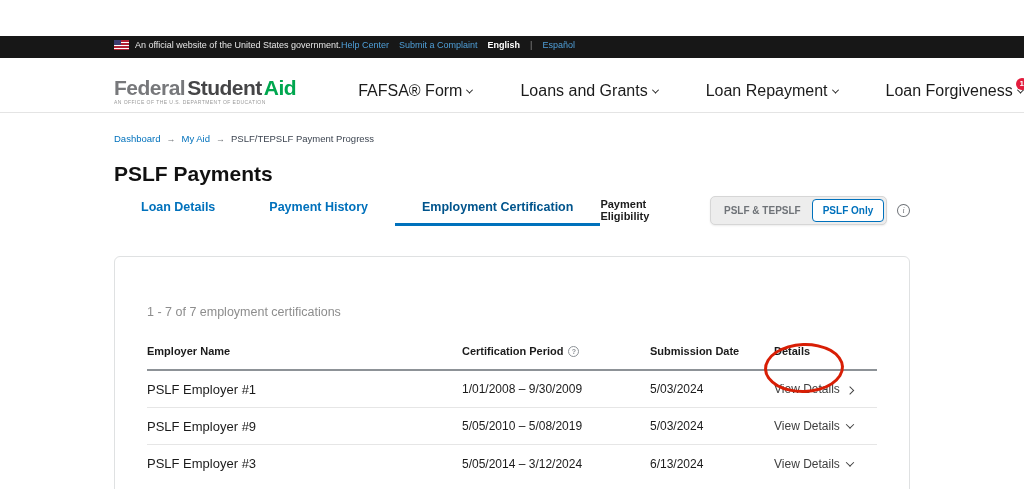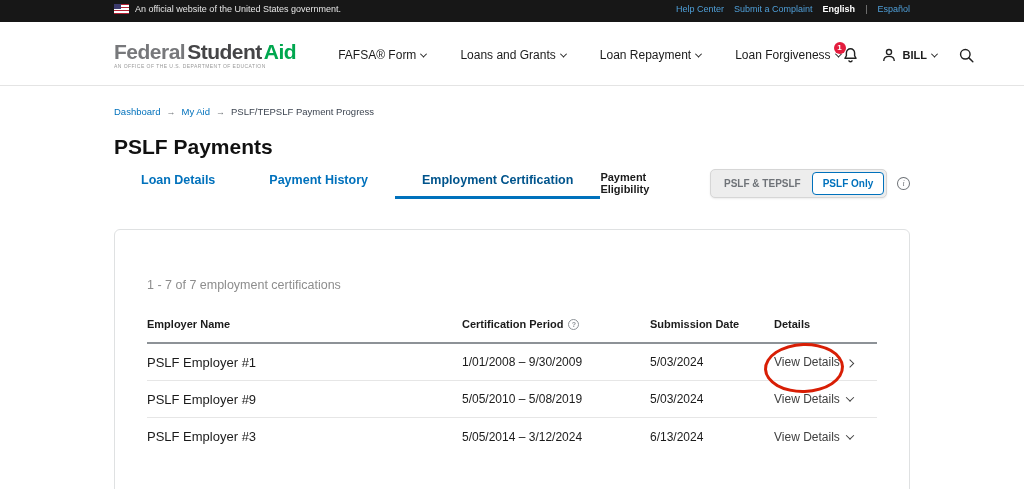--- a/index.html
+++ b/index.html
@@ -2,41 +2,41 @@
 <html><head>
 <meta charset="utf-8">
 <style>
   * { margin:0; padding:0; box-sizing:border-box; }
   html,body { width:1024px; height:489px; overflow:hidden; background:#fff;
     font-family:"Liberation Sans", sans-serif; color:#1b1b1b; position:relative; }
   .container { width:796px; margin:0 auto; }
 
   
   .gov-banner { background:#171717; height:22px; font-size:9px; color:#e6e6e6; }
-  .gov-banner .container { height:18px; display:flex; align-items:center; justify-content:space-between; }
+  .gov-banner .container { height:18px; display:flex; align-items:center; justify-content:flex-start;margin-top:36px; }
   .gb-left { display:flex; align-items:center; gap:6px; }
   .flag { width:15px; height:10px; display:inline-block; position:relative;
     background:repeating-linear-gradient(180deg,#b22234 0 1.5px,#fff 1.5px 3px); }
   .flag::before { content:""; position:absolute; left:0; top:0; width:7px; height:5px; background:#3c3b6e; }
   .gb-right { display:flex; align-items:center; gap:10px; }
   .gb-link { color:#4f9fd8; text-decoration:none; cursor:pointer; }
   .gb-sep { color:#8a8a8a; }
   .lang-en { color:#fff; font-weight:bold; }
   .lang-es { color:#4f9fd8; cursor:pointer; }
 
   
-  header { background:#fff; height:64px; border-bottom:1px solid #e4e4e4; }
+  header { background:#fff; height:55px; border-bottom:1px solid #e4e4e4; }
   header .container { height:66px; display:flex; align-items:center; }
   .logo { line-height:1; cursor:pointer; }
   .logo-words { font-size:21px; font-weight:bold; letter-spacing:-0.5px; white-space:nowrap; }
   .logo-federal { color:#77787b; }
   .logo-student { color:#454547; margin-left:2px; }
   .logo-aid { color:#00a74f; margin-left:2px; }
   .logo-tagline { font-size:5px; letter-spacing:0.45px; color:#9a9a9a; margin-top:2px; }
-  nav.main-nav { display:flex; gap:34px; margin-left:42px; font-size:12px; color:#1b1b1b; }
+  nav.main-nav { display:flex; gap:48px; margin-left:62px; font-size:16px; color:#1b1b1b; }
   .nav-item { display:flex; align-items:center; gap:5px; cursor:pointer; white-space:nowrap; }
   .header-actions { margin-left:auto; display:flex; align-items:center; gap:20px; }
   .bell-wrap { position:relative; cursor:pointer; }
   .badge { position:absolute; left:-7px; top:-4px; background:#e31c3d; color:#fff; font-size:8px;
     font-weight:bold; width:12px; height:12px; border-radius:50%; display:flex; align-items:center; justify-content:center; }
   .user-wrap { display:flex; align-items:center; gap:5px; cursor:pointer; font-size:11px; font-weight:bold; }
 
   
   .chev { display:inline-block; width:5px; height:5px; border-right:1.5px solid currentColor;
     border-bottom:1.5px solid currentColor; transform:rotate(45deg) translate(-1px,-1px); }

